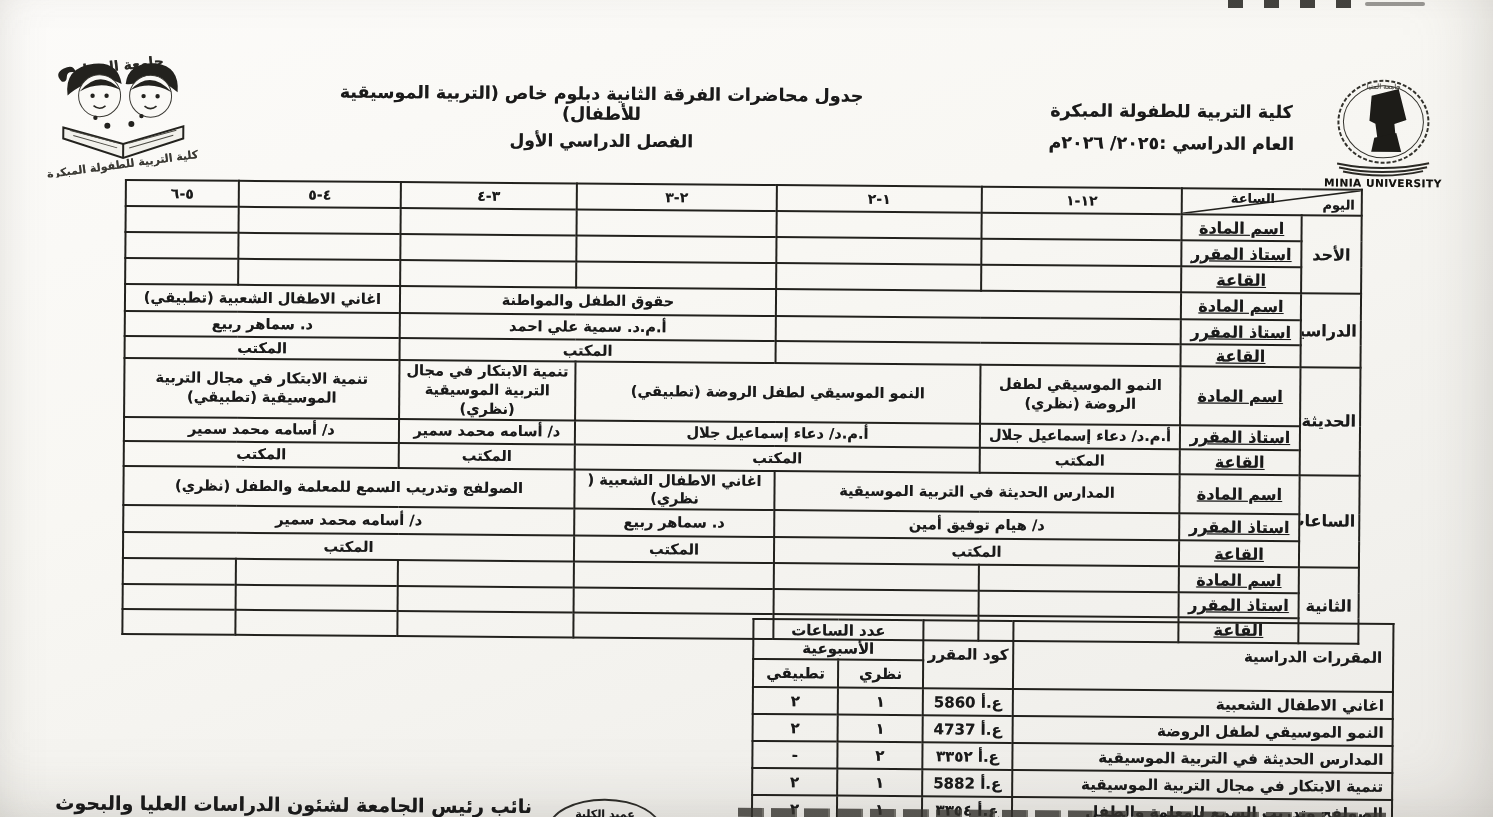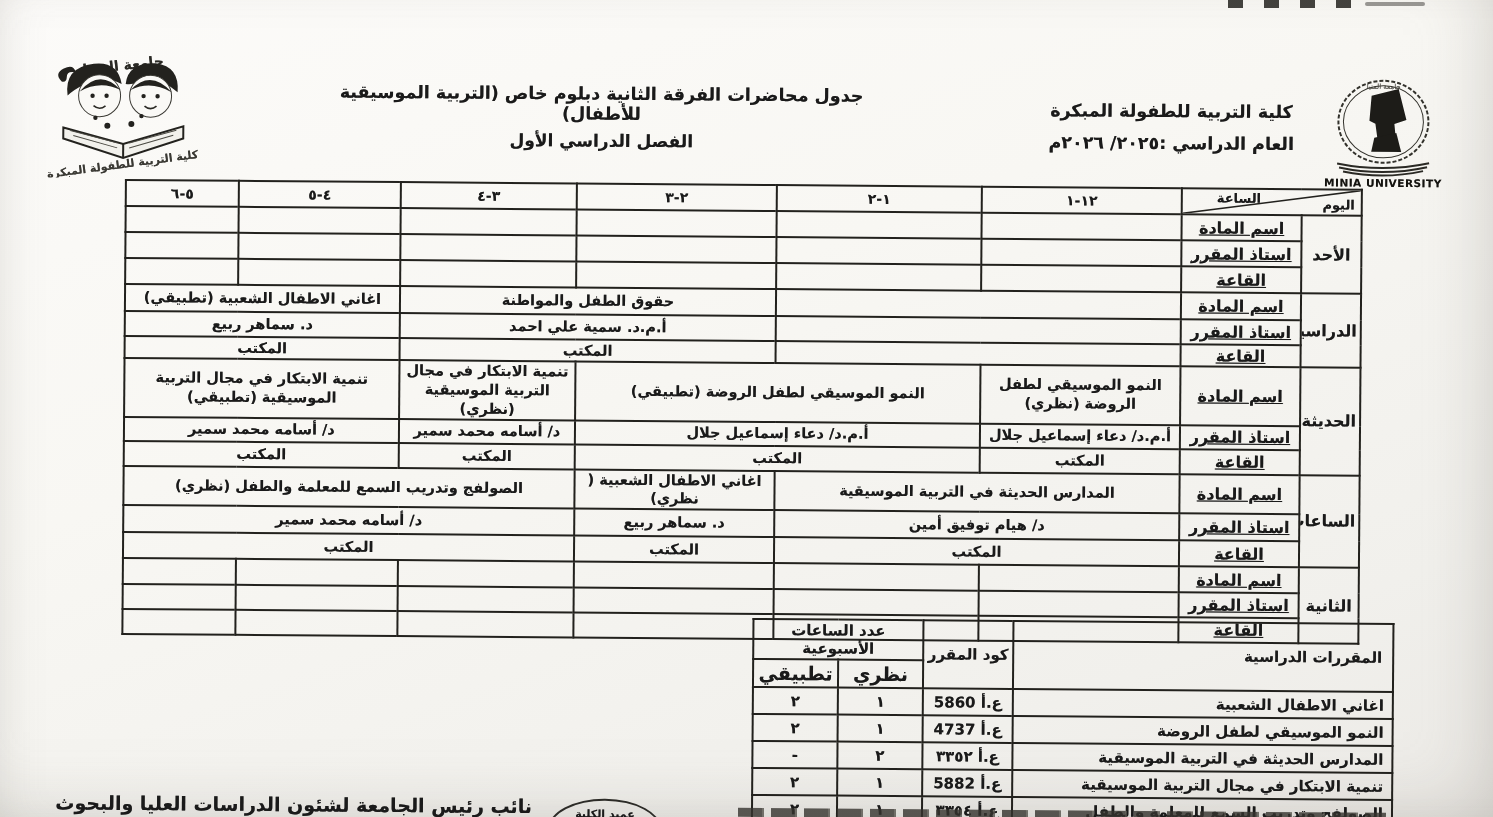--- a/index.html
+++ b/index.html
@@ -25,29 +25,29 @@
   table{border-collapse:collapse;table-layout:fixed;}
   .tt{position:absolute;left:124px;top:183px;width:1236px;}
   .tt th,.tt td{border:2px solid #22211d;padding:0 3px;text-align:center;vertical-align:middle;font-weight:bold;overflow:hidden;}
   .tt .slot-h{height:24px;font-size:14px;}
   .tt .day-cell{font-size:16px;}
   .tt .lbl{font-size:16px;text-decoration:underline;}
   .tt .cell{font-size:14.5px;line-height:1.3;}
   .corner-cell{padding:0 !important;}
   .corner{position:relative;width:100%;height:24px;}
   .corner svg{position:absolute;inset:0;width:100%;height:100%;}
-  .corner .hour{position:absolute;left:34px;top:1px;font-size:13px;}
+  .corner .hour{position:absolute;left:48px;top:1px;font-size:13px;}
   .corner .day{position:absolute;right:6px;top:7px;font-size:13px;}
 
   
   .ct{position:absolute;left:755px;top:617px;width:640px;}
   .ct th,.ct td{border:2px solid #22211d;font-weight:bold;vertical-align:middle;overflow:hidden;}
   .ct thead th{font-size:15px;}
   .ct .h1{height:28px;}
-  .ct .h2 th{height:24px;font-size:19px;text-align:center;}
+  .ct .h2 th{height:24px;font-size:15px;text-align:center;}
   .ct td{height:23px;font-size:15px;}
   .ct .name{text-align:right;padding-left:4px;padding-right:8px;}
   .ct .code,.ct .num{text-align:center;}
   .ct thead .weekly{text-align:center;}
   .ct thead .course-h{text-align:right;padding-right:10px;}
 
   
   .sig{position:absolute;left:106px;top:796px;width:430px;font-size:19px;font-weight:bold;white-space:nowrap;}
   .stamp{position:absolute;left:552px;top:799px;width:110px;height:58px;border:2.5px solid #2c2b27;border-radius:50%;}
   .stamp span{display:block;text-align:center;font-size:11px;font-weight:bold;margin-top:7px;}

